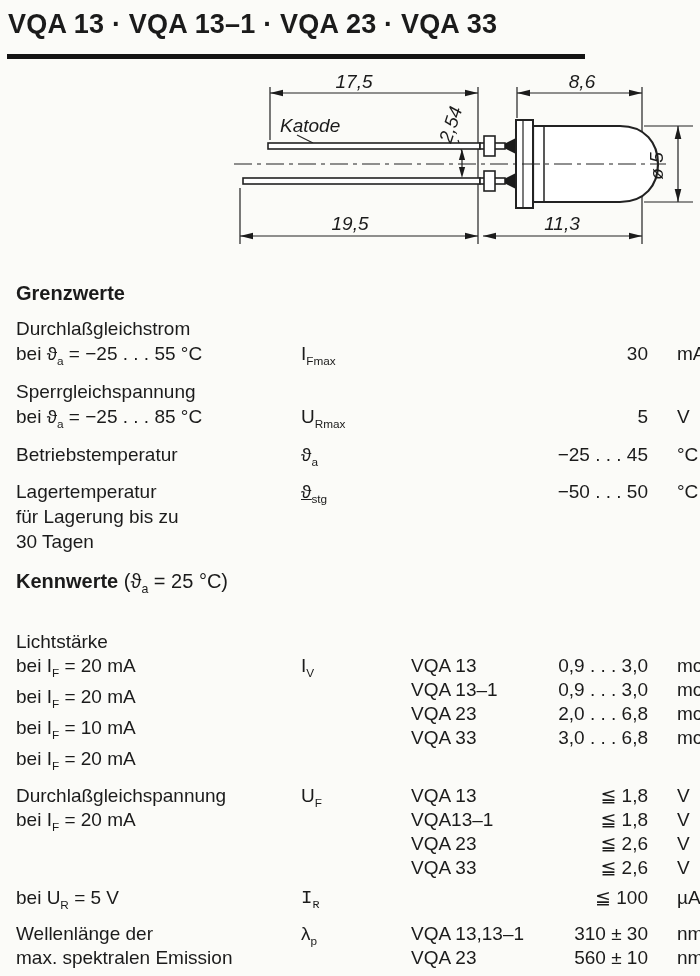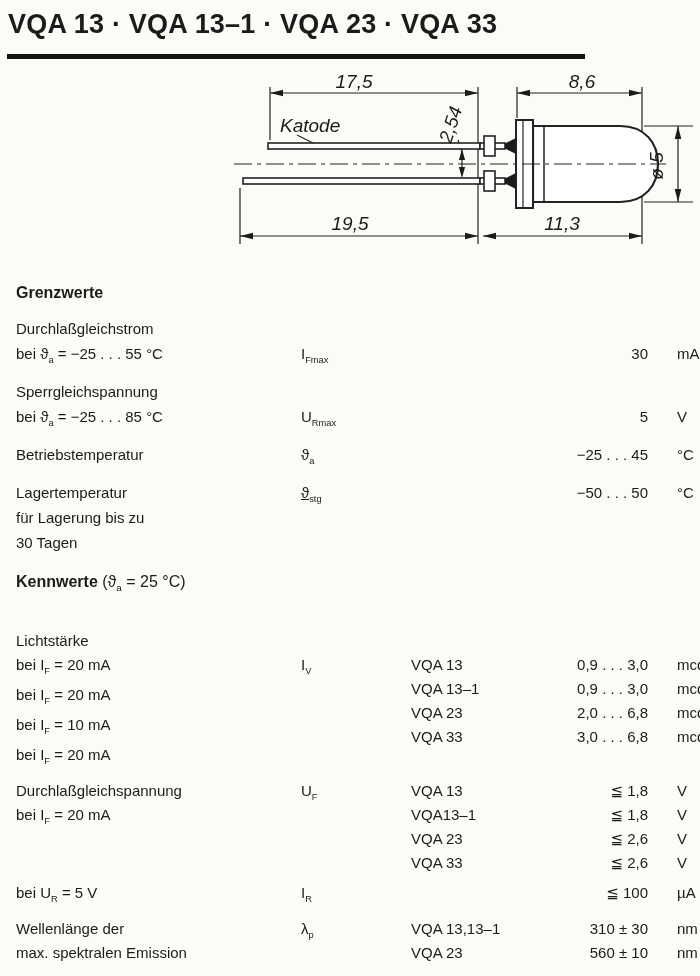--- a/index.html
+++ b/index.html
@@ -15,25 +15,25 @@
   .title{
     padding:9px 0 0 8px;
     font-size:27px;font-weight:bold;line-height:30px;
     letter-spacing:0.2px;
   }
   .rule{height:5px;background:#141414;margin:15px 7px 0 7px;}
   svg.drawing{display:block;margin-top:15px;}
   svg.drawing text{font-family:"Liberation Sans",sans-serif;font-style:italic;font-size:19px;fill:#1b1b1b;}
   h2.section{
     margin:6px 0 10px 8px;
-    font-size:16px;font-weight:bold;line-height:26px;
+    font-size:20px;font-weight:bold;line-height:26px;
   }
   h2.section .normal{font-weight:normal;}
   h2.kennwerte{margin-top:14px;margin-bottom:28px;}
-  .spec-list{font-size:15px;}
+  .spec-list{font-size:19px;}
   .lh25{line-height:25px;}
   .lh24{line-height:24px;}
   .spec-row{display:flex;margin:0 0 6px 8px;}
   .col-desc{width:285px;flex:none;}
   .col-sym{width:110px;flex:none;}
   .col-entries{flex:1;}
   .entry{display:flex;}
   .model{width:125px;flex:none;}
   .value{width:112px;flex:none;text-align:right;}
   .unit{padding-left:29px;}
@@ -236,21 +236,21 @@
                 <span class="model">VQA 33</span>
                 <span class="value">≦ 2,6</span>
                 <span class="unit">V</span>
               </div>
             </div>
           </div>
           <div class="spec-row">
             <div class="col-desc">
               <div class="desc-line">bei U<sub>R</sub> = 5 V</div>
             </div>
-            <div class="col-sym" style="padding-top: 0px;">I<sub>R</sub></div>
+            <div class="col-sym" style="padding-top: 0px; font-family: Liberation Mono, monospace;">I<sub>R</sub></div>
             <div class="col-entries" style="padding-top: 0px;">
               <div class="entry">
                 <span class="model"></span>
                 <span class="value">≦ 100</span>
                 <span class="unit">µA</span>
               </div>
             </div>
           </div>
           <div class="spec-row">
             <div class="col-desc">

